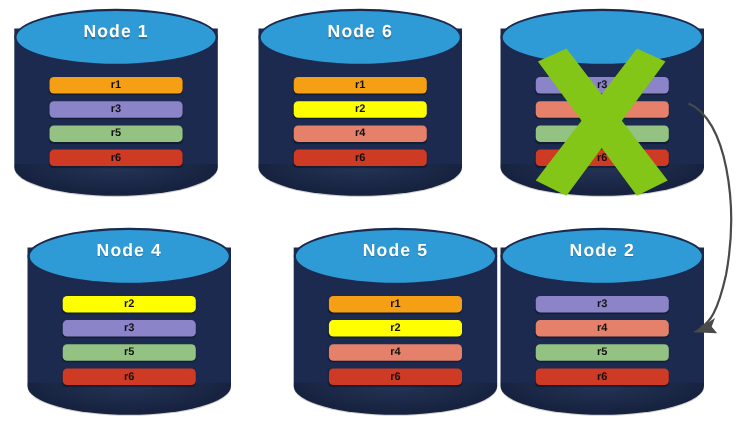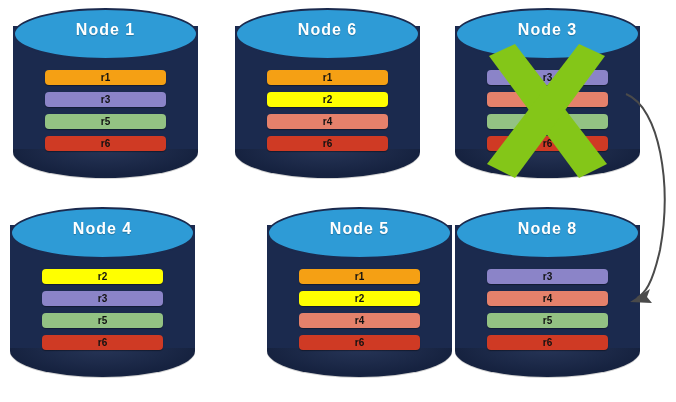--- a/index.html
+++ b/index.html
@@ -143,35 +143,34 @@
         <div class="bar" style="background: rgb(255, 255, 0);">r2</div>
         <div class="bar" style="background: rgb(229, 129, 107);">r4</div>
         <div class="bar" style="background: rgb(207, 58, 36);">r6</div>
       </div>
     </div>
     <div class="node" style="left: 455px; top: 8px;">
       <div class="node-body">
         <div class="node-bottom-shade"></div>
       </div>
       <div class="node-top"></div>
-      <div class="node-title">Node 3</div>
       <div class="bars">
         <div class="bar" style="background: rgb(139, 132, 200);">r3</div>
         <div class="bar" style="background: rgb(229, 129, 107);">r4</div>
         <div class="bar" style="background: rgb(147, 194, 131);">r5</div>
         <div class="bar" style="background: rgb(207, 58, 36);">r6</div>
       </div>
       <div class="cross"><svg width="185" height="145" viewBox="0 0 185 145" xmlns="http://www.w3.org/2000/svg">
           <g fill="#84C618">
             <polygon points="34,18 60,6 152,126 124,140"></polygon>
             <polygon points="150,18 124,6 32,126 60,140"></polygon>
           </g>
         </svg></div>
     </div>
-    <div class="node" style="left: 10px; top: 207px; padding-left: 40px;">
+    <div class="node" style="left: 25px; top: 207px; padding-left: 40px;">
       <div class="node-body">
         <div class="node-bottom-shade"></div>
       </div>
       <div class="node-top"></div>
       <div class="node-title">Node 4</div>
       <div class="bars">
         <div class="bar" style="background: rgb(255, 255, 0);">r2</div>
         <div class="bar" style="background: rgb(139, 132, 200);">r3</div>
         <div class="bar" style="background: rgb(147, 194, 131);">r5</div>
         <div class="bar" style="background: rgb(207, 58, 36);">r6</div>
@@ -188,21 +187,21 @@
         <div class="bar" style="background: rgb(255, 255, 0);">r2</div>
         <div class="bar" style="background: rgb(229, 129, 107);">r4</div>
         <div class="bar" style="background: rgb(207, 58, 36);">r6</div>
       </div>
     </div>
     <div class="node" style="left: 455px; top: 207px;">
       <div class="node-body">
         <div class="node-bottom-shade"></div>
       </div>
       <div class="node-top"></div>
-      <div class="node-title">Node 8</div>
+      <div class="node-title">Node 2</div>
       <div class="bars">
         <div class="bar" style="background: rgb(139, 132, 200);">r3</div>
         <div class="bar" style="background: rgb(229, 129, 107);">r4</div>
         <div class="bar" style="background: rgb(147, 194, 131);">r5</div>
         <div class="bar" style="background: rgb(207, 58, 36);">r6</div>
       </div>
     </div>
   </div>
 
 <div id="arrow-layer">

